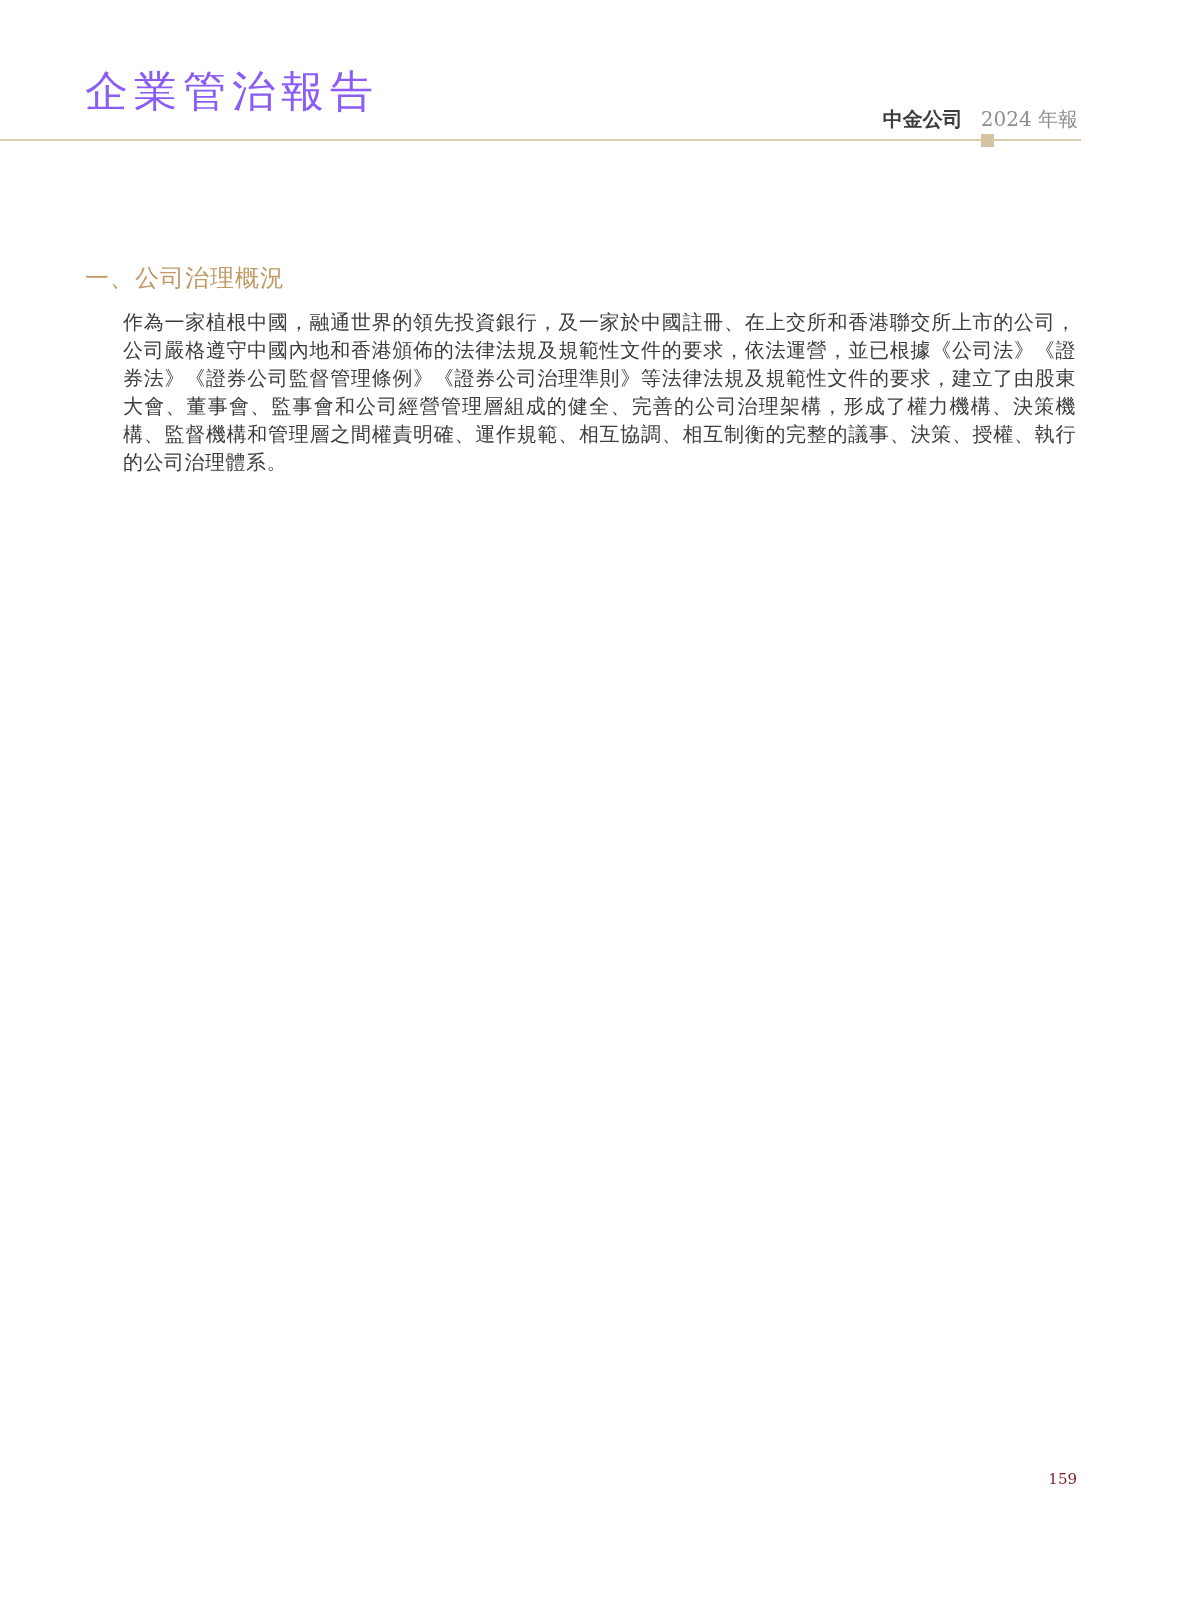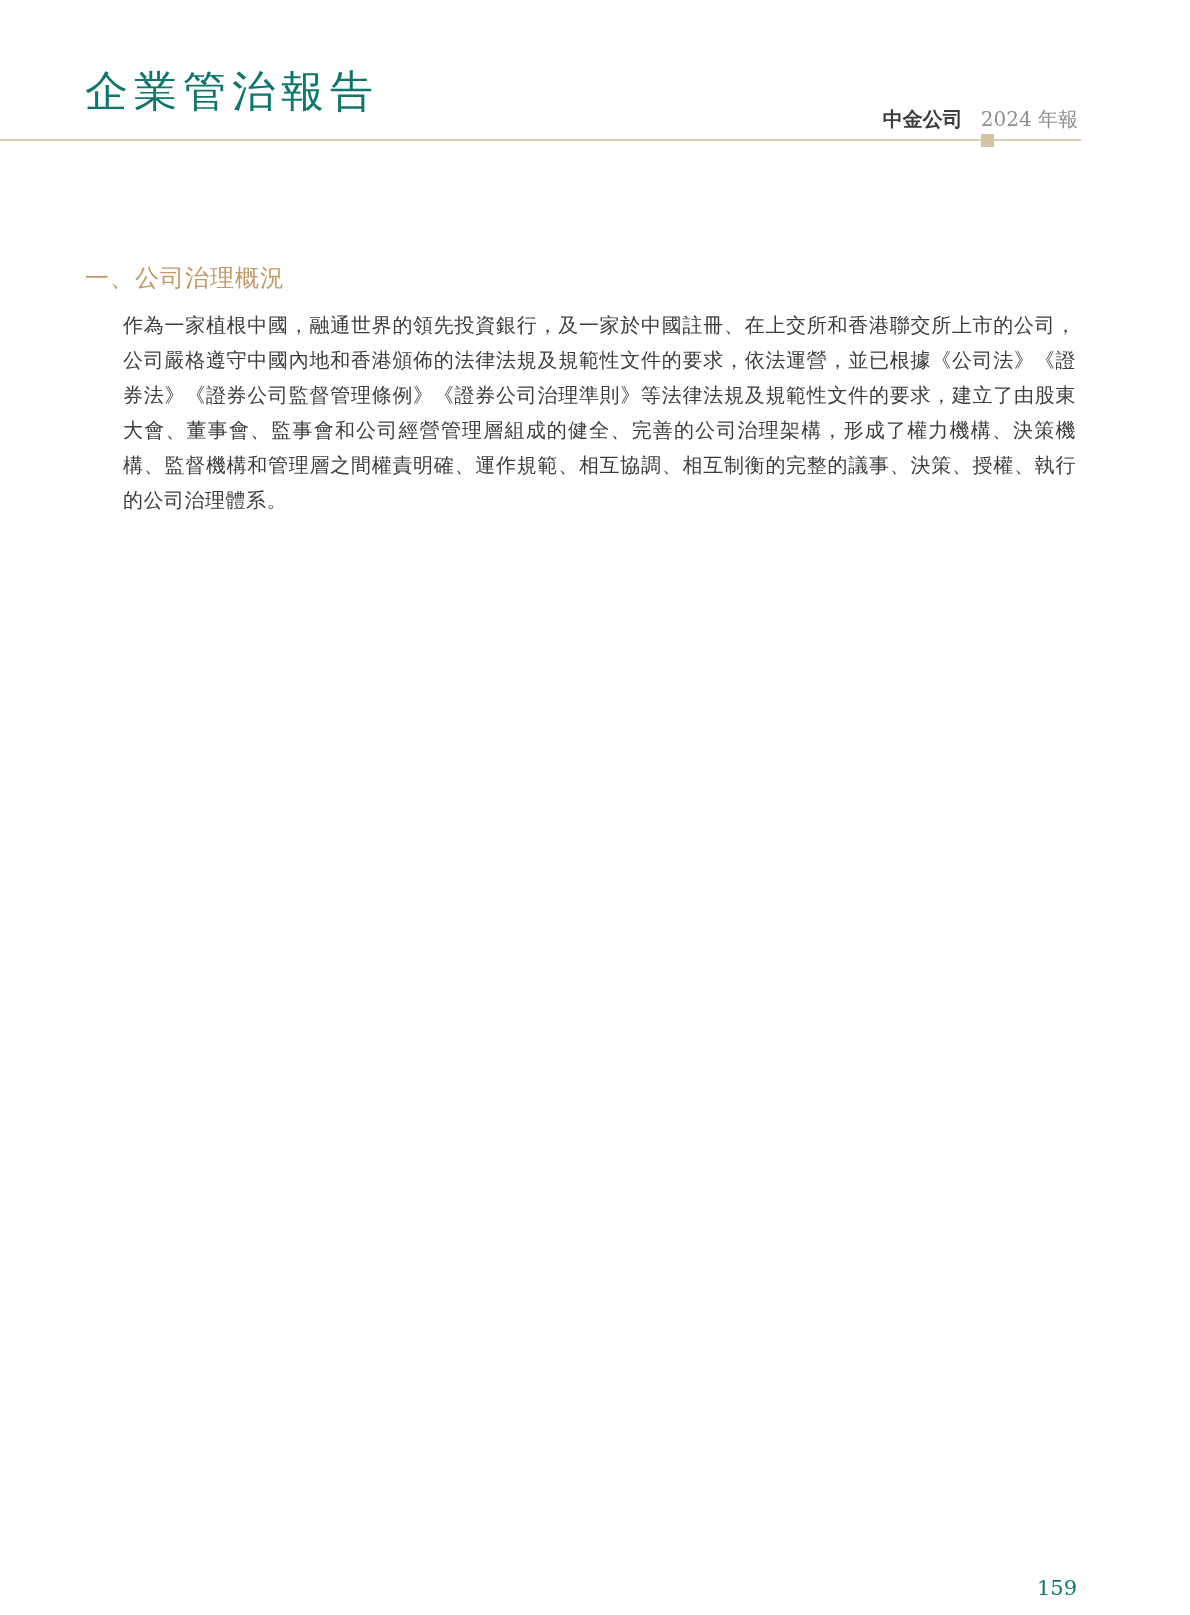--- a/index.html
+++ b/index.html
@@ -19,21 +19,21 @@
   
   .doc-title {
     position: absolute;
     left: 85px;
     top: 66px;
     margin: 0;
     font-family: "DejaVu Serif", "Liberation Serif", serif;
     font-size: 43px;
     font-weight: 500;
     letter-spacing: 6px;
-    color: #0f766e;
+    color: #8b5cf6;
     line-height: 1.2;
   }
   .header-right {
     position: absolute;
     top: 106px;
     right: 112px;
     font-family: "DejaVu Serif", "Liberation Serif", serif;
     font-size: 20px;
     white-space: nowrap;
     text-align: center;
@@ -78,35 +78,35 @@
   }
   .content {
     position: absolute;
     left: 123px;
     top: 308px;
     width: 953px;
   }
   .content p {
     margin: 0 0 11px 0;
     font-size: 20px;
-    line-height: 35px;
+    line-height: 28px;
     color: #3d3d3d;
     text-align: justify;
     text-justify: inter-ideograph;
     letter-spacing: 0.5px;
   }
 
   
   .page-number {
     position: absolute;
     right: 113px;
-    top: 1576px;
+    top: 1470px;
     font-family: "DejaVu Serif", "Liberation Serif", serif;
-    font-size: 21px;
-    color: #0f766e;
+    font-size: 15px;
+    color: #7f1d1d;
   }
 </style>
 </head>
 <body>
 
 <div class="page">
 
   <h1 class="doc-title">企業管治報告</h1>
 
   <div class="header-right">

